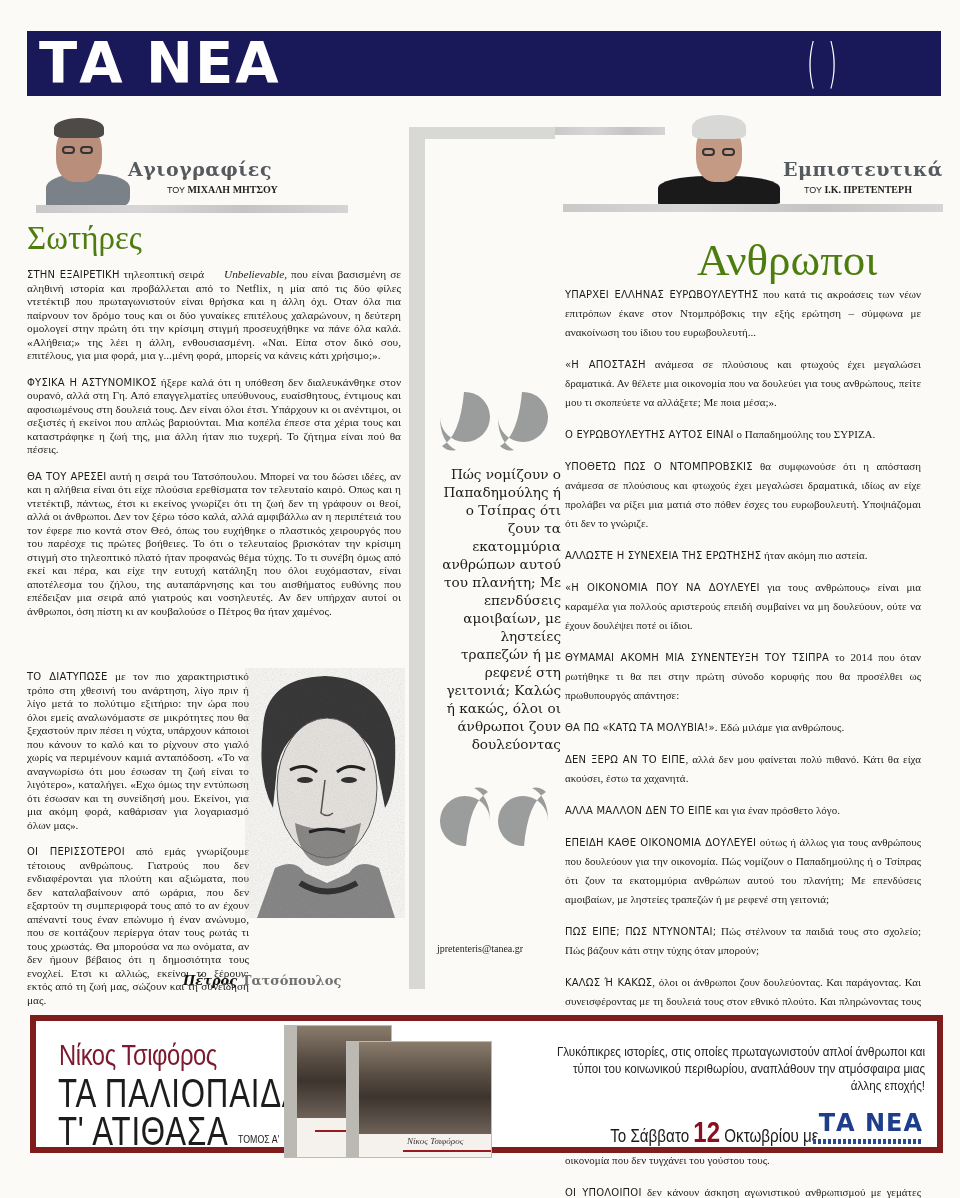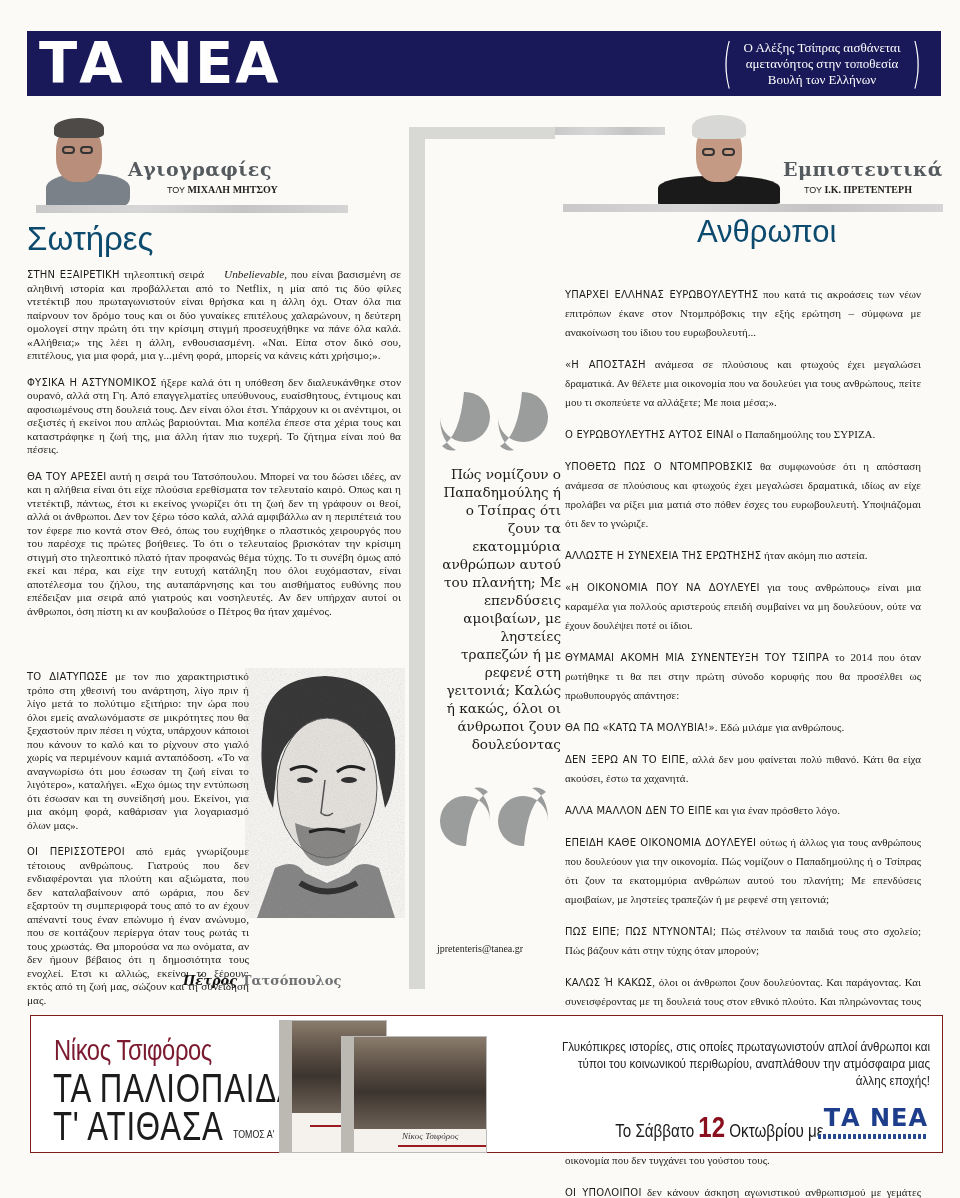--- a/index.html
+++ b/index.html
@@ -16,42 +16,42 @@
   .avatar .head { position: absolute; background: #b98f7c; border-radius: 45% 45% 40% 40%; }
   .avatar .hair { position: absolute; border-radius: 50% 50% 20% 20%; }
   .avatar .glasses { position: absolute; border: 2px solid #333; border-radius: 4px; height: 8px; width: 13px; }
   .avatar .torso { position: absolute; border-radius: 40% 40% 0 0; }
   .gray-rule { position: absolute; height: 8px; background: linear-gradient(90deg,#c9c9c9,#d7d7d7,#c4c4c4,#d5d5d5); }
 
   .section-title { position: absolute; font-family: "DejaVu Serif", serif; font-weight: bold; font-size: 19px; color: #555a5e; letter-spacing: 0.5px; }
   .byline { position: absolute; font-family: "Liberation Sans", sans-serif; font-size: 9px; color: #222; }
   .byline b { font-family: "Liberation Serif", serif; font-weight: bold; font-size: 10px; }
 
-  .headline { position: absolute; font-family: Liberation Sans, sans-serif; color: #0c4a6e; font-weight: normal; }
+  .headline { position: absolute; font-family: Liberation Serif, serif; color: #4d7c0f; font-weight: normal; }
 
   
   .col { position: absolute; font-family: "Liberation Serif", serif; font-size: 11.3px; line-height: 13.5px; text-align: justify; color: #1c1c1c; }
   .col p { margin-bottom: 13px; }
   .col .lead { font-family: "DejaVu Sans", sans-serif; font-weight: normal; font-size: 10px; letter-spacing: 0.2px; }
   .col .ital { font-style: italic; margin-left: 16px; }
 
   
   .mid-frame { position: absolute; left: 409px; top: 127px; width: 146px; height: 862px; border-left: 16px solid #d8d8d5; border-top: 12px solid #d8d8d5; }
   .quote-mark { position: absolute; }
   .pull-quote { position: absolute; left: 436px; top: 465px; width: 125px; font-family: "DejaVu Serif", serif; font-size: 13.6px; line-height: 18px; text-align: right; color: #1b1b1b; }
   .email { position: absolute; left: 437px; top: 943px; font-family: "Liberation Serif", serif; font-size: 10px; color: #222; }
 
   
   .portrait { position: absolute; left: 245px; top: 668px; width: 160px; height: 250px; }
   .signature { position: absolute; left: 183px; top: 973px; font-family: "DejaVu Serif", serif; font-weight: bold; font-size: 13px; }
   .signature .first { color: #111; font-style: italic; }
   .signature .last { color: #6e7072; }
 
   
-  .ad { position: absolute; left: 30px; top: 1015px; width: 913px; height: 138px; border: 1px solid #7f1d1d; background: #ffffff; }
+  .ad { position: absolute; left: 30px; top: 1015px; width: 913px; height: 138px; border: 6px solid #7f1d1d; background: #ffffff; }
   .ad-author { position: absolute; left: 23px; top: 18px; font-family: "Liberation Sans", sans-serif; font-size: 29px; color: #7c1a30; letter-spacing: -0.5px; transform: scaleX(0.82); transform-origin: left; }
   .ad-title1, .ad-title2 { position: absolute; font-family: "Liberation Sans", sans-serif; font-size: 40px; color: #1c1c1c; letter-spacing: 1px; transform: scaleX(0.78); transform-origin: left; line-height: 40px; }
   .ad-title1 { left: 22px; top: 52px; }
   .ad-title2 { left: 22px; top: 90px; }
   .ad-volume { position: absolute; left: 202px; top: 112px; font-family: "Liberation Sans", sans-serif; font-size: 11px; color: #222; transform: scaleX(0.8); transform-origin: left; }
   .book { position: absolute; background: #f5f2ee; border: 1px solid #bbb; overflow: hidden; }
   .book .photo { position: absolute; background: linear-gradient(180deg,#8a7c6c 0%,#5a4e44 35%,#3c342e 60%,#6e6258 100%); }
   .book .spine { position: absolute; left: 0; top: 0; bottom: 0; width: 12px; background: #bcb8b2; }
   .book .redline { position: absolute; height: 2px; background: #9a1a22; }
   .book .btext { position: absolute; font-family: "Liberation Serif", serif; font-style: italic; font-size: 9px; color: #333; }
@@ -61,25 +61,20 @@
   .ad-logo { position: absolute; right: 14px; top: 88px; font-family: "DejaVu Sans", sans-serif; font-weight: bold; font-size: 24px; color: #1e3e8c; letter-spacing: 1px; }
   .ad-logo-sub { position: absolute; right: 14px; top: 118px; width: 110px; height: 5px; background: repeating-linear-gradient(90deg,#2a4a90 0 3px,#fff 3px 5px); }
 </style>
 </head>
 <body>
 
 <div class="masthead">
   <div class="masthead-logo">ΤΑ ΝΕΑ</div>
   <div class="masthead-quote">
     <span class="paren">(</span>
-    <div class="masthead-quote-text">
-      <div>Ο Αλέξης Τσίπρας αισθάνεται</div>
-      <div>αμετανόητος στην τοποθεσία</div>
-      <div>Βουλή των Ελλήνων</div>
-    </div>
     <span class="paren">)</span>
   </div>
 </div>
 
 <div class="avatar" style="left:38px;top:112px;width:92px;height:94px;background:transparent;">
   <div class="torso" style="left:8px;top:62px;width:84px;height:34px;background:#7b8188;"></div>
   <div class="head" style="left:18px;top:12px;width:46px;height:58px;"></div>
   <div class="hair" style="left:16px;top:6px;width:50px;height:20px;background:#4d4a47;"></div>
   <div class="glasses" style="left:24px;top:34px;"></div>
   <div class="glasses" style="left:42px;top:34px;"></div>
@@ -162,21 +157,21 @@
   <div class="head" style="left:44px;top:10px;width:46px;height:60px;background:#c49a84;"></div>
   <div class="hair" style="left:40px;top:3px;width:54px;height:24px;background:#d8d8d6;"></div>
   <div class="glasses" style="left:50px;top:36px;"></div>
   <div class="glasses" style="left:70px;top:36px;"></div>
 </div>
 <div class="section-title" style="left:783px;top:158px;">Εμπιστευτικά</div>
 <div class="byline" style="left:804px;top:184px;">
   <span>ΤΟΥ</span>
   <b>Ι.Κ. ΠΡΕΤΕΝΤΕΡΗ</b>
 </div>
-<h1 class="headline" style="left:697px;top:214px;font-size:31px;">Ανθρωποι</h1>
+<h1 class="headline" style="left:697px;top:234px;font-size:45px;">Ανθρωποι</h1>
 
 <div class="col" style="left:565px;top:285px;width:356px;font-size:11px;line-height:19px;">
   <p><span class="lead">ΥΠΑΡΧΕΙ ΕΛΛΗΝΑΣ ΕΥΡΩΒΟΥΛΕΥΤΗΣ</span><span> που κατά τις ακροάσεις των νέων επιτρόπων έκανε στον Ντομπρόβσκις την εξής ερώτηση – σύμφωνα με ανακοίνωση του ίδιου του ευρωβουλευτή...</span></p>
   <p><span class="lead">«Η ΑΠΟΣΤΑΣΗ</span><span> ανάμεσα σε πλούσιους και φτωχούς έχει μεγαλώσει δραματικά. Αν θέλετε μια οικονομία που να δουλεύει για τους ανθρώπους, πείτε μου τι σκοπεύετε να αλλάξετε; Με ποια μέσα;».</span></p>
   <p><span class="lead">Ο ΕΥΡΩΒΟΥΛΕΥΤΗΣ ΑΥΤΟΣ ΕΙΝΑΙ</span><span> ο Παπαδημούλης του ΣΥΡΙΖΑ.</span></p>
   <p><span class="lead">ΥΠΟΘΕΤΩ ΠΩΣ Ο ΝΤΟΜΠΡΟΒΣΚΙΣ</span><span> θα συμφωνούσε ότι η απόσταση ανάμεσα σε πλούσιους και φτωχούς έχει μεγαλώσει δραματικά, ιδίως αν είχε προλάβει να ρίξει μια ματιά στο πόθεν έσχες του ευρωβουλευτή. Υποψιάζομαι ότι δεν το γνώριζε.</span></p>
   <p><span class="lead">ΑΛΛΩΣΤΕ Η ΣΥΝΕΧΕΙΑ ΤΗΣ ΕΡΩΤΗΣΗΣ</span><span> ήταν ακόμη πιο αστεία.</span></p>
   <p><span class="lead">«Η ΟΙΚΟΝΟΜΙΑ ΠΟΥ ΝΑ ΔΟΥΛΕΥΕΙ</span><span> για τους ανθρώπους» είναι μια καραμέλα για πολλούς αριστερούς επειδή συμβαίνει να μη δουλεύουν, ούτε να έχουν δουλέψει ποτέ οι ίδιοι.</span></p>
   <p><span class="lead">ΘΥΜΑΜΑΙ ΑΚΟΜΗ ΜΙΑ ΣΥΝΕΝΤΕΥΞΗ ΤΟΥ ΤΣΙΠΡΑ</span><span> το 2014 που όταν ρωτήθηκε τι θα πει στην πρώτη σύνοδο κορυφής που θα προσέλθει ως πρωθυπουργός απάντησε:</span></p>
   <p><span class="lead">ΘΑ ΠΩ «ΚΑΤΩ ΤΑ ΜΟΛΥΒΙΑ!»</span><span>. Εδώ μιλάμε για ανθρώπους.</span></p>

